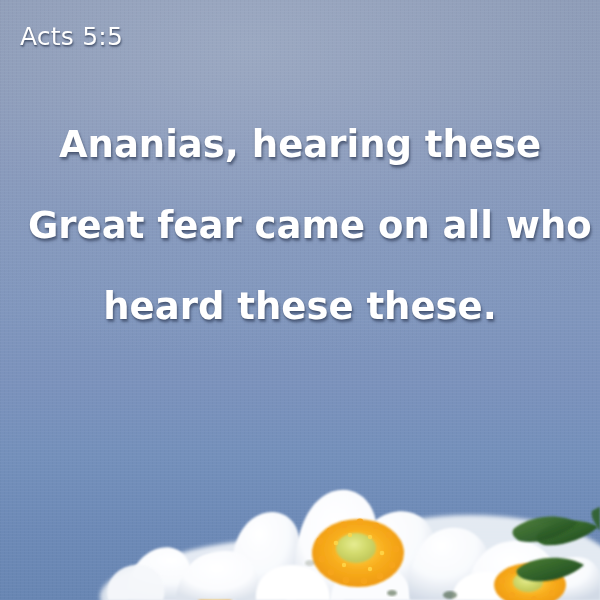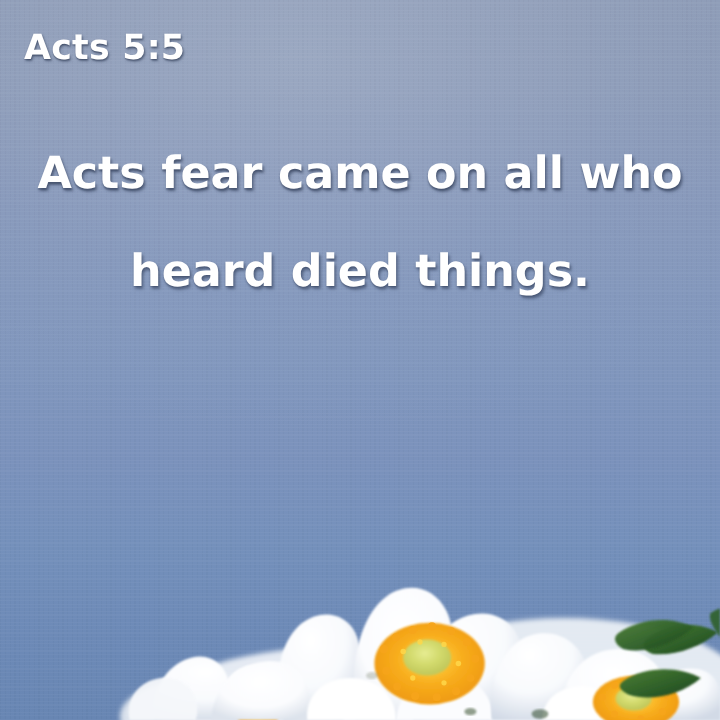--- a/index.html
+++ b/index.html
@@ -59,22 +59,22 @@
     height: 185px;
     pointer-events: none;
   }
 
   
   #reference {
     position: absolute;
     left: 20px;
     top: 22px;
     font-family: "DejaVu Sans", sans-serif;
-    font-weight: 700;
-    font-size: 29px;
+    font-weight: 400;
+    font-size: 25px;
     letter-spacing: .2px;
     color: #ffffff;
     text-shadow: 1px 2px 2px rgba(40,52,78,.55), 0 1px 1px rgba(40,52,78,.4);
     white-space: nowrap;
   }
   #verse {
     position: absolute;
     left: 28px;
     top: 104px;
     width: 544px;
@@ -237,17 +237,18 @@
     <g opacity=".55">
       <ellipse cx="450" cy="180" rx="7" ry="4" fill="#2f4a2a" filter="url(#soft)"></ellipse>
       <ellipse cx="392" cy="178" rx="5" ry="3" fill="#3a5230" filter="url(#soft)"></ellipse>
       <ellipse cx="310" cy="148" rx="5" ry="3" fill="#5f6a52" filter="url(#soft)" opacity=".5"></ellipse>
     </g>
   </svg>
 
   <div id="reference">Acts 5:5</div>
 
   <div id="verse">
-    <div class="vline">Acts fear came on all who</div>
-    <div class="vline">heard died things.</div>
+    <div class="vline">Ananias, hearing these</div>
+    <div class="vline">Great fear came on all who</div>
+    <div class="vline">heard these these.</div>
   </div>
 
 </div>
 
 </body></html>

